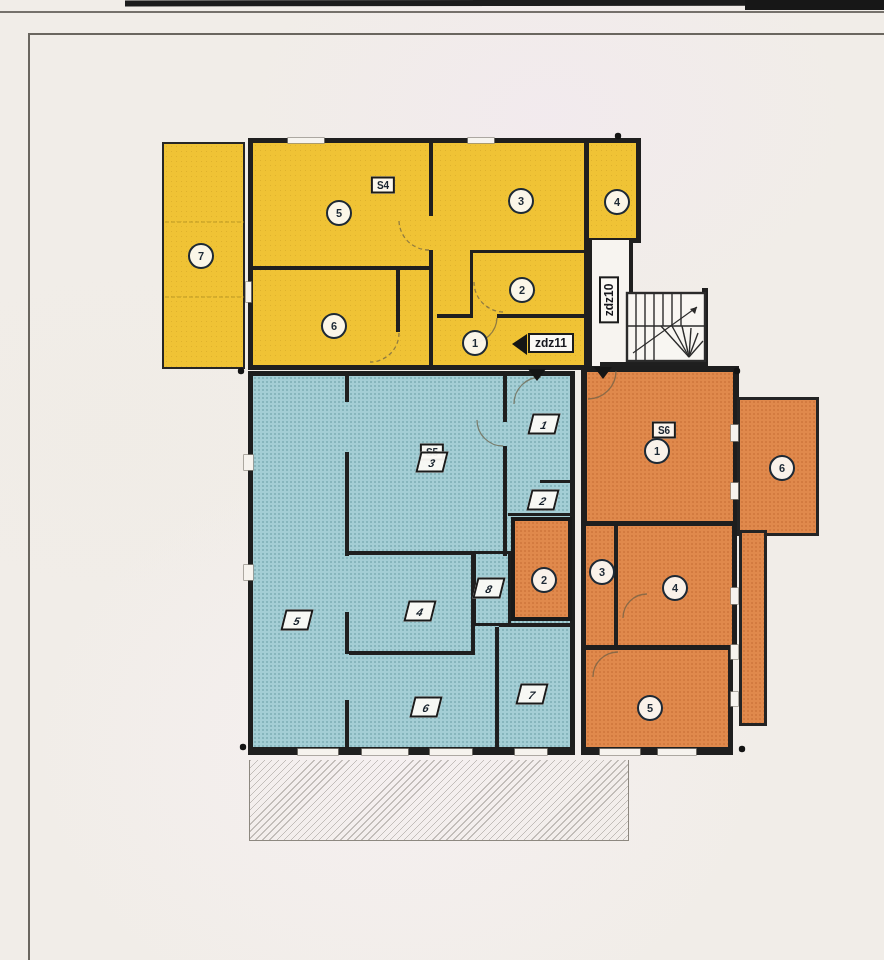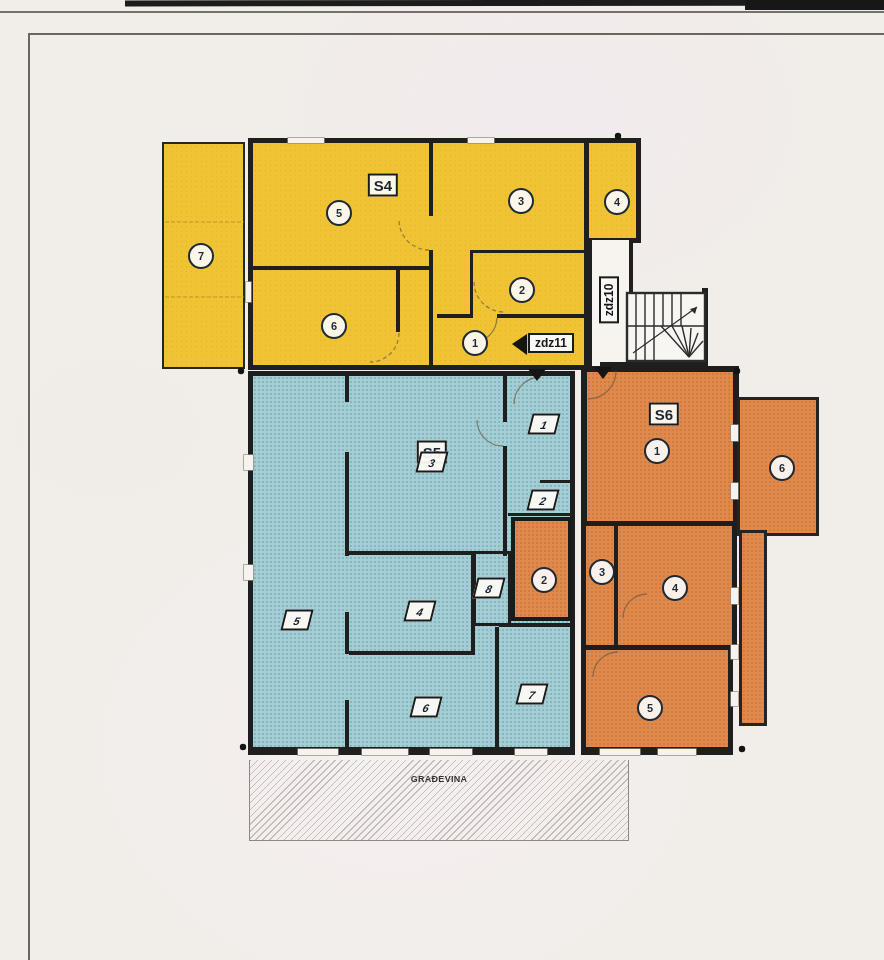--- a/index.html
+++ b/index.html
@@ -31,21 +31,21 @@
   }
   .pgram{
     position:absolute;min-width:18px;height:17px;padding:0 3px;
     border:2px solid #1b1b1b;background:rgba(252,250,246,.95);
     display:flex;align-items:center;justify-content:center;
     font-size:11px;font-weight:bold;font-style:italic;color:#15202b;
     transform:translate(-50%,-50%) skewX(-14deg);
   }
   .sbox{
     position:absolute;border:2px solid #1b1b1b;background:rgba(252,250,246,.95);
-    padding:1px 4px;font-size:15px;font-weight:bold;color:#1b2530;
+    padding:1px 4px;font-size:10px;font-weight:bold;color:#1b2530;
     transform:translate(-50%,-50%);
   }
   .zbox{
     position:absolute;border:2px solid #1b1b1b;background:#faf8f4;
     padding:1px 5px;font-size:12px;font-weight:bold;color:#15161c;
     transform:translate(-50%,-50%);white-space:nowrap;
   }
   .zvert{transform:translate(-50%,-50%) rotate(-90deg);}
   #hatch{
     position:absolute;left:249px;top:760px;width:378px;height:67px;
@@ -61,21 +61,20 @@
 
 <div id="scene">
 
   <div class="abs" style="left:125px;top:0;width:759px;height:6px;background:#1c1c1c;transform:rotate(-.08deg);"></div>
   <div class="abs" style="left:745px;top:0;width:139px;height:10px;background:#171717;"></div>
   <div class="abs" style="left:0;top:11px;width:884px;height:1.5px;background:#5f5b55;opacity:.85;"></div>
   <div class="abs" style="left:28px;top:33px;width:856px;height:1.6px;background:#6a665f;"></div>
   <div class="abs" style="left:28px;top:33px;width:1.6px;height:927px;background:#6a665f;"></div>
 
   <div id="hatch">
-    <div>GRAĐEVINA</div>
   </div>
 
   <div class="abs fill-s4 tex-y" style="left:162px;top:142px;width:83px;height:227px;border:2.5px solid #262626;"></div>
   <div class="abs fill-s4 tex-y" style="left:248px;top:138px;width:341px;height:232px;border:5px solid #1f1f1f;"></div>
   <div class="abs fill-s4 tex-y" style="left:584px;top:138px;width:57px;height:105px;border:5px solid #1f1f1f;"></div>
 
   <div class="w" style="left:429px;top:143px;width:4px;height:73px;"></div>
   <div class="w" style="left:429px;top:250px;width:4px;height:117px;"></div>
   <div class="w" style="left:252px;top:266px;width:181px;height:4px;"></div>
   <div class="w" style="left:396px;top:270px;width:4px;height:62px;"></div>
@@ -201,21 +200,21 @@
   <div class="sbox" style="left:432px;top:452px;">S5</div>
   <div class="pgram" style="left:432px;top:462px;">3</div>
   <div class="pgram" style="left:544px;top:424px;">1</div>
   <div class="pgram" style="left:543px;top:500px;">2</div>
   <div class="pgram" style="left:489px;top:588px;">8</div>
   <div class="pgram" style="left:420px;top:611px;">4</div>
   <div class="pgram" style="left:297px;top:620px;">5</div>
   <div class="pgram" style="left:426px;top:707px;">6</div>
   <div class="pgram" style="left:532px;top:694px;">7</div>
 
-  <div class="sbox" style="left:664px;top:414px;">S6</div>
+  <div class="sbox" style="left:664px;top:430px;">S6</div>
   <div class="circ" style="left:657px;top:451px;">1</div>
   <div class="circ" style="left:782px;top:468px;">6</div>
   <div class="circ" style="left:544px;top:580px;">2</div>
   <div class="circ" style="left:602px;top:572px;">3</div>
   <div class="circ" style="left:675px;top:588px;">4</div>
   <div class="circ" style="left:650px;top:708px;">5</div>
 
 </div>
 
 </body></html>

